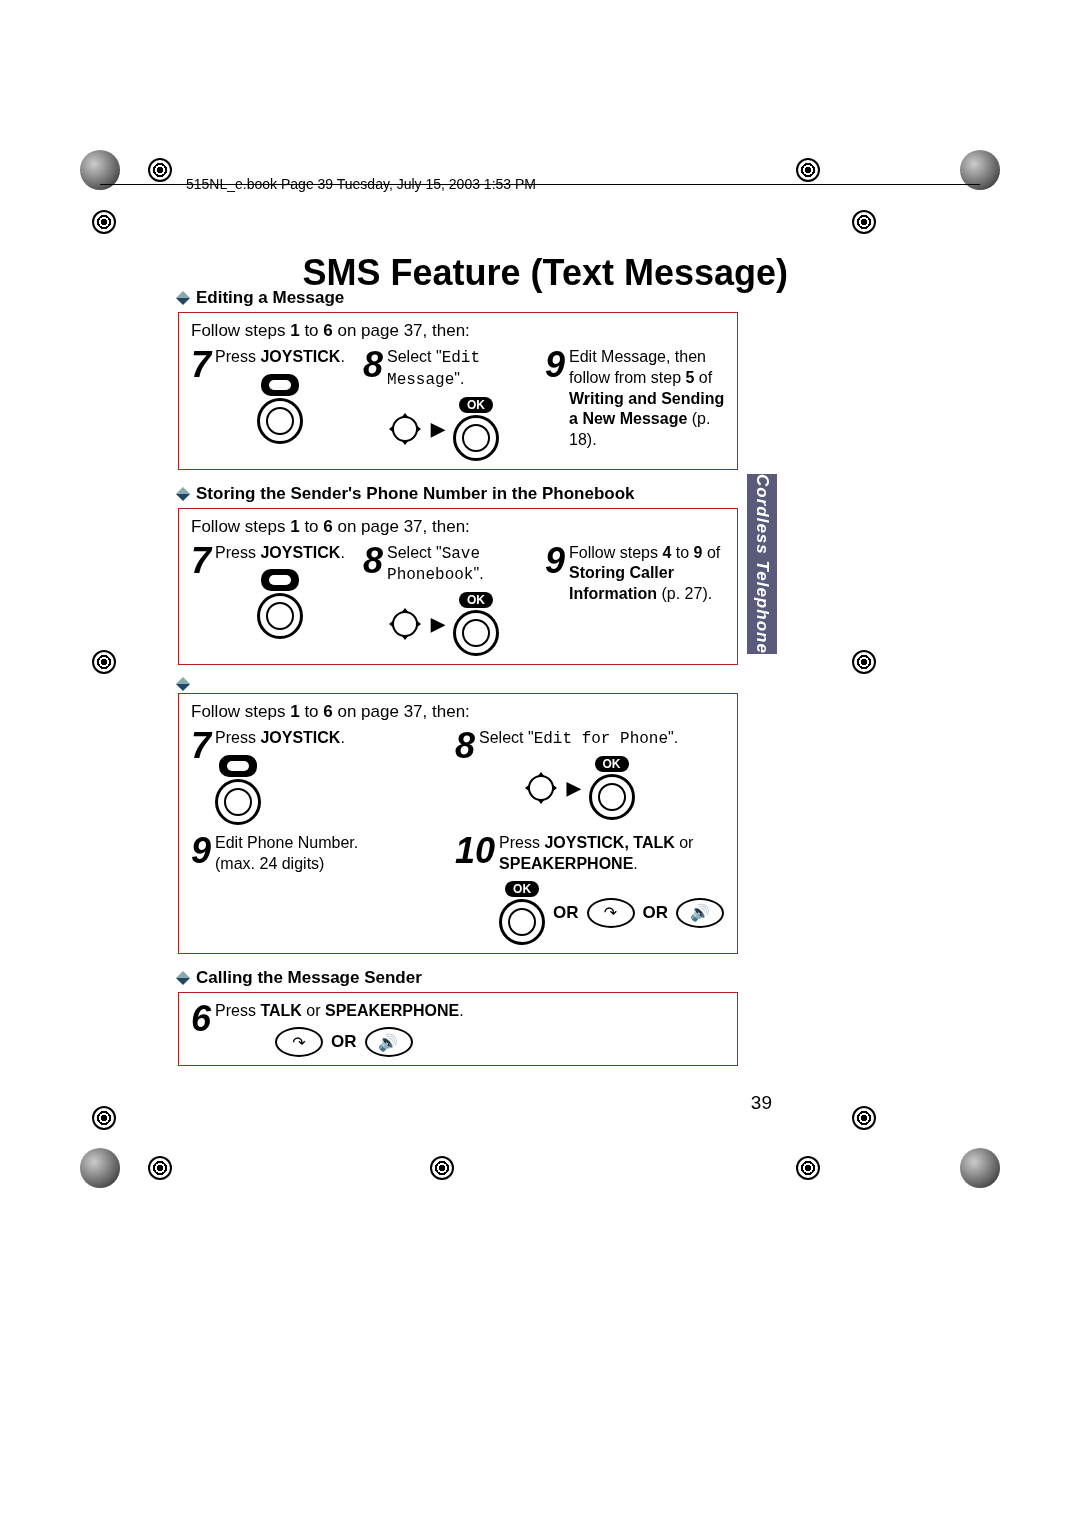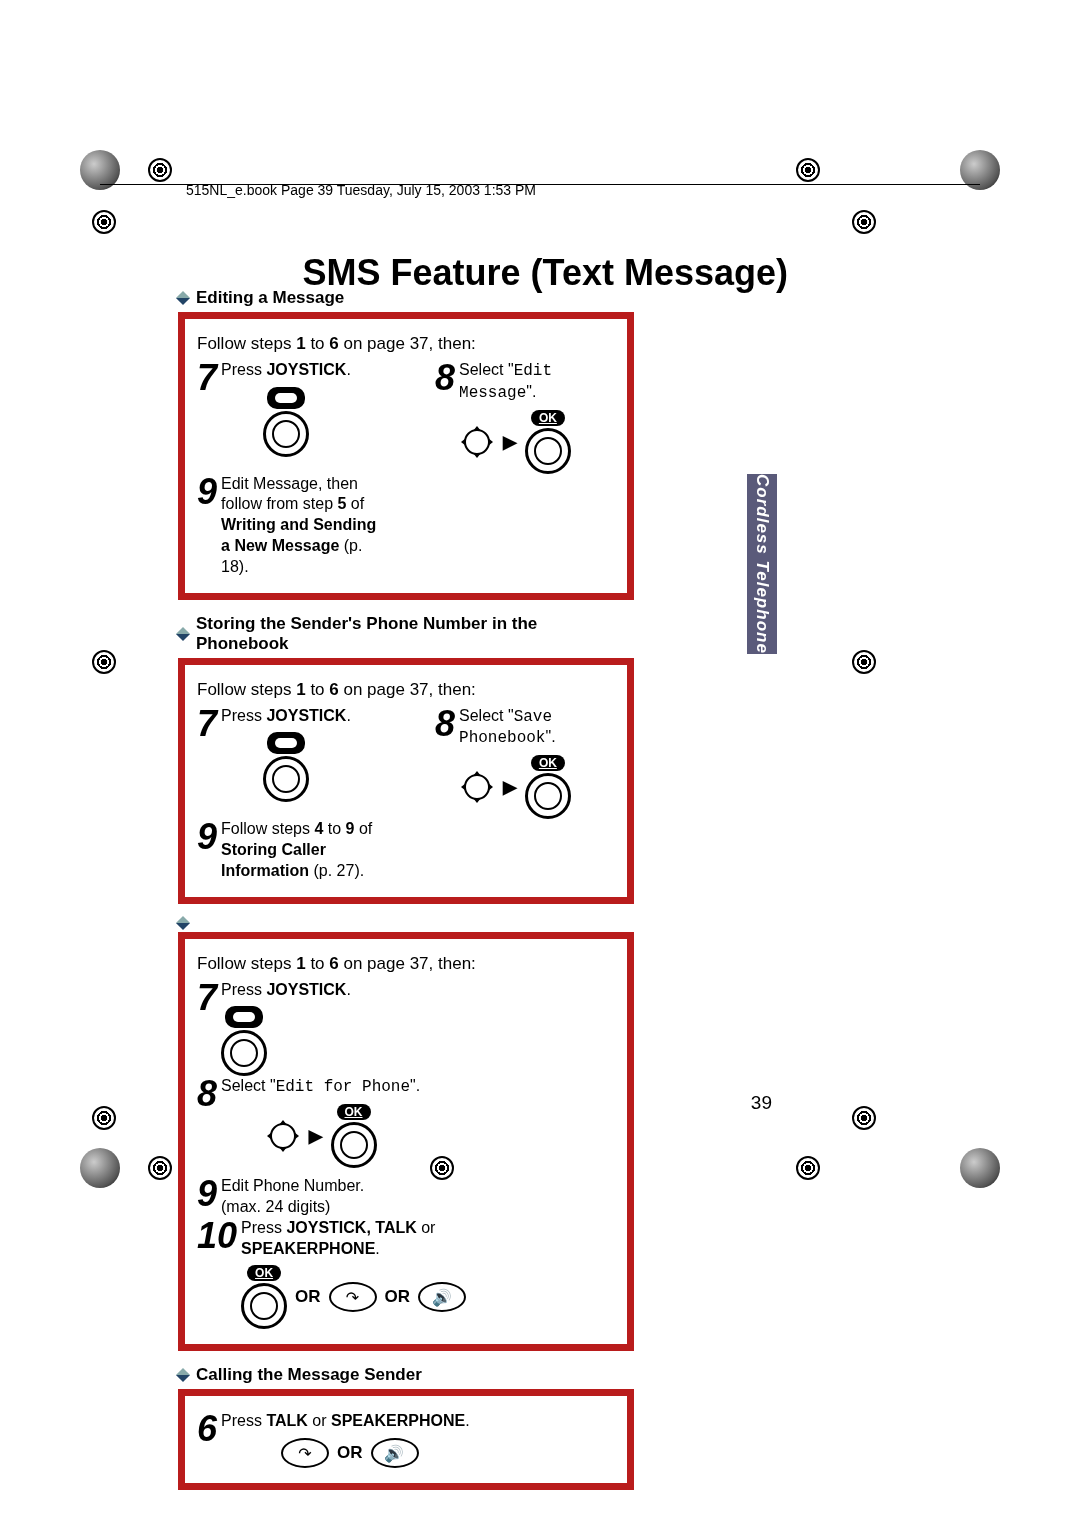--- a/index.html
+++ b/index.html
@@ -1,35 +1,35 @@
 <!DOCTYPE html>
 <html><head>
 <meta charset="utf-8">
 <style>
   html,body { margin:0; padding:0; background:#fff; font-family:Arial,Helvetica,sans-serif; }
   .page { width:1080px; height:1528px; position:relative; box-sizing:border-box; }
   .crop { position:absolute; width:20px; height:20px; border:2px solid #000; border-radius:50%; background:radial-gradient(circle at center,#000 0 3px,#fff 3px 5px,#000 5px 7px,#fff 7px); }
   .corner-ball { position:absolute; width:40px; height:40px; border-radius:50%; background:radial-gradient(circle at 35% 35%,#ccc,#555 70%,#000); }
-  .header-line { position:absolute; left:186px; top:182px; font-size:14px; color:#000; }
+  .header-line { position:absolute; left:186px; top:176px; font-size:14px; color:#000; }
   .under { position:absolute; left:100px; right:100px; top:184px; border-top:1px solid #000; }
   .title { position:absolute; right:292px; top:228px; width:560px; text-align:right; font-size:36px; font-weight:bold; color:#000; }
-  .content { position:absolute; left:178px; top:274px; width:456px; }
+  .content { position:absolute; left:178px; top:274px; width:560px; }
   .sect-hdr { display:flex; align-items:center; margin-top:14px; margin-bottom:4px; }
   .diamond { width:10px; height:10px; transform:rotate(45deg); background:linear-gradient(135deg,#8aa 0 50%,#246 50%); margin-right:8px; flex:none; }
   .sect-title { font-size:17px; font-weight:bold; color:#000; }
-  .box { border:7px solid #b91c1c; padding:15px 12px; }
+  .box { border:1px solid #b91c1c; padding:8px 12px; }
   .intro { font-size:17px; margin-bottom:6px; }
   .stepsrow { display:flex; flex-wrap:wrap; }
   .stepcol { display:flex; align-items:flex-start; }
   .stepnum { font-size:36px; font-weight:bold; font-style:italic; line-height:1; margin-right:4px; }
   .steptxt { font-size:16px; line-height:1.3; }
   .mono { font-family:"Courier New",monospace; }
   .bold { font-weight:bold; }
   .iconrow { display:flex; align-items:center; gap:8px; margin-top:6px; }
-  .ok-badge { display:inline-block; background:#000; color:#fff; font-size:12px; font-weight:bold; border-radius:10px; padding:1px 8px;text-decoration:underline; }
+  .ok-badge { display:inline-block; background:#000; color:#fff; font-size:12px; font-weight:bold; border-radius:10px; padding:1px 8px; }
   .joy-btn { display:flex; flex-direction:column; align-items:center; }
   .ring { width:40px; height:40px; border:3px solid #000; border-radius:50%; display:flex; align-items:center; justify-content:center; }
   .ring2 { width:24px; height:24px; border:2px solid #000; border-radius:50%; }
   .pill { width:34px; height:18px; border:2px solid #000; border-radius:10px; background:#000; display:flex; align-items:center; justify-content:center; margin-bottom:2px; }
   .pill-w { width:22px; height:10px; border-radius:6px; background:#fff; }
   .arrow-r { font-size:18px; font-weight:bold; }
   .or-txt { font-size:17px; font-weight:bold; }
   .key-oval { display:inline-flex; width:44px; height:26px; border:2px solid #000; border-radius:50%/50%; align-items:center; justify-content:center; font-size:16px; }
   .side-tab { position:absolute; right:303px; top:474px; width:30px; height:180px; background:#5a5a7a; color:#fff; display:flex; align-items:center; justify-content:center; }
   .side-txt { writing-mode:vertical-rl; font-style:italic; font-weight:bold; font-size:17px; letter-spacing:1px; }

